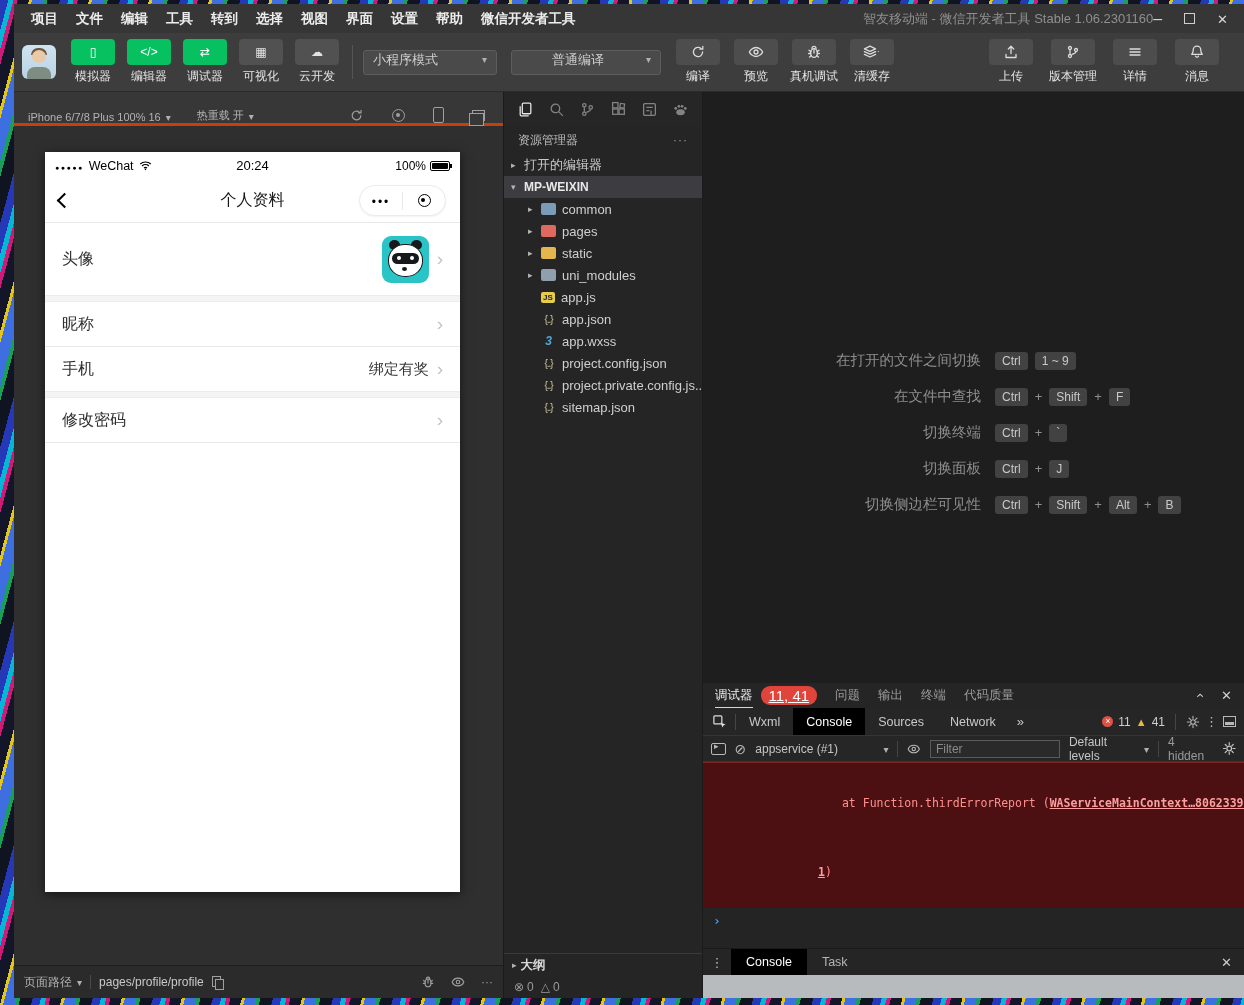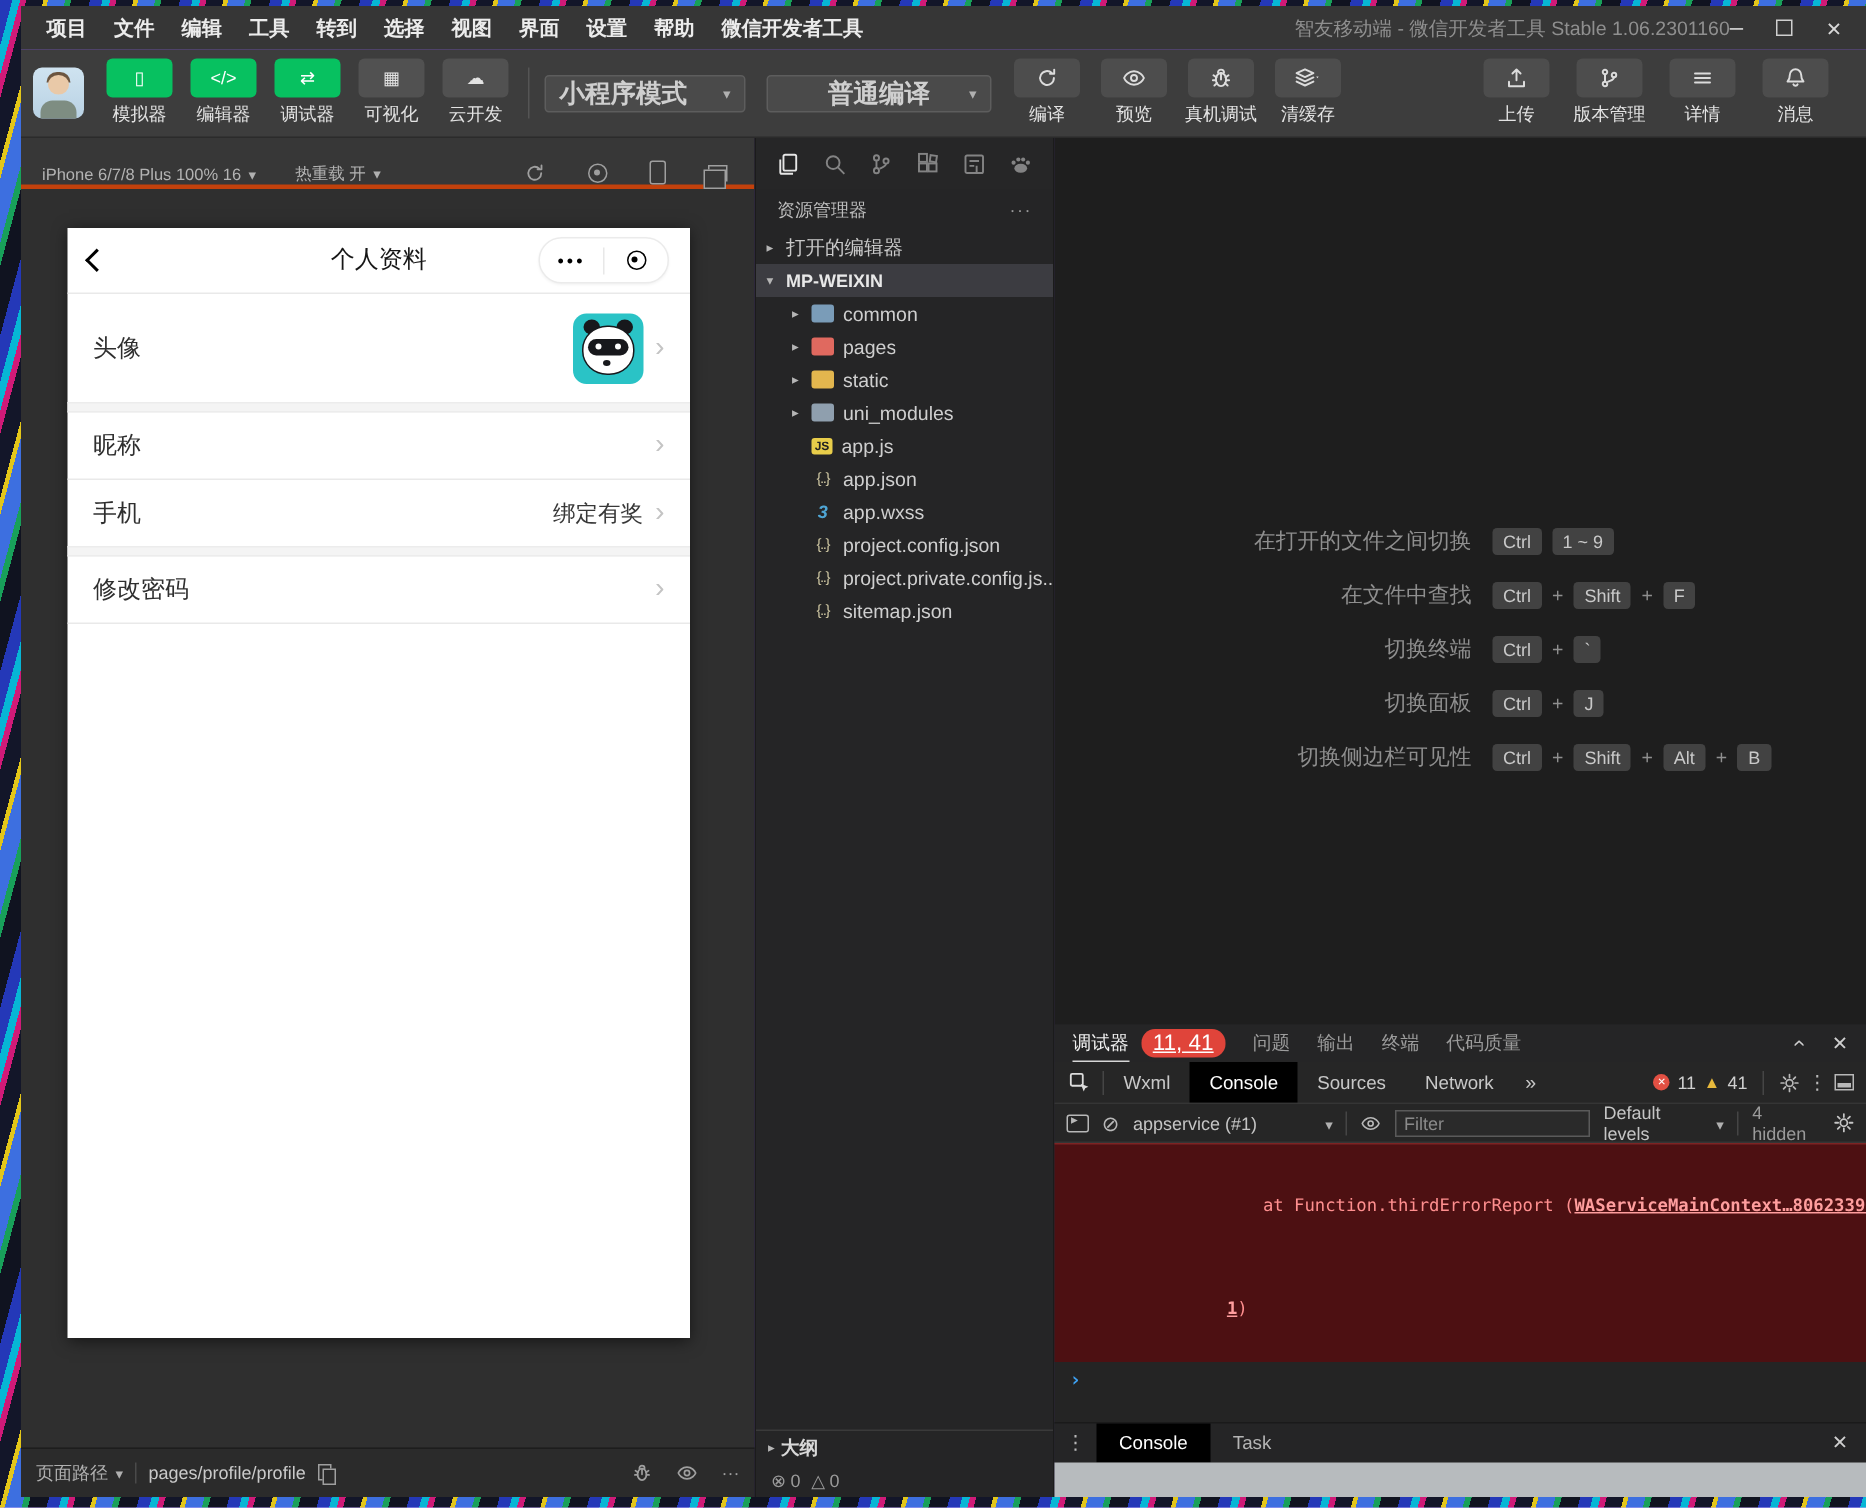--- a/index.html
+++ b/index.html
@@ -4,21 +4,21 @@
 <style>
   * { margin:0; padding:0; box-sizing:border-box; }
   html,body { width:1244px; height:1005px; overflow:hidden; }
   body {
     font-family:"Liberation Sans","DejaVu Sans",sans-serif;
     background:
       repeating-linear-gradient(105deg,
         #2438b8 0 8px,#07b6d5 8px 13px,#d01a78 13px 17px,#131629 17px 28px,
         #e3c619 28px 31px,#3d6fe0 31px 42px,#18a05a 42px 46px,#101320 46px 58px);
   }
-  .window { position:absolute; left:14px; top:4px; width:1230px; height:994px; background:#8b5cf6; overflow:hidden; }
+  .window { position:absolute; left:14px; top:4px; width:1230px; height:994px; background:#737373; overflow:hidden; }
 
   
   .titlebar { height:29px; background:#363636; display:flex; align-items:center; padding:0 8px; }
   .menus { display:flex; }
   .menu-item { padding:0 9px; font-size:13.5px; color:#ececec; font-weight:600; cursor:default; }
   .win-title { flex:1; text-align:right; font-size:13px; color:#8f8f8f; white-space:nowrap; overflow:hidden; }
   .win-controls { display:flex; align-items:center; gap:22px; padding-right:8px; color:#d9d9d9; }
   .wc { font-size:14px; line-height:1; }
   .wc-min::after { content:"–"; font-size:16px; }
   .wc-max { width:11px; height:11px; border:1px solid #cfcfcf; }
@@ -30,21 +30,21 @@
   .tb-avatar .head { position:absolute; left:10px; top:5px; width:14px; height:13px; border-radius:50%; background:#e9c9a8; }
   .tb-avatar .hair { position:absolute; left:9px; top:3px; width:16px; height:7px; border-radius:8px 8px 0 0; background:#6b5540; }
   .tb-avatar .body { position:absolute; left:5px; bottom:0; width:24px; height:12px; border-radius:8px 8px 0 0; background:#7e8d82; }
   .mode-btns { display:flex; gap:6px; margin-left:12px; }
   .mode-btn { width:50px; text-align:center; cursor:pointer; }
   .mode-btn .ic { display:block; width:44px; height:26px; margin:0 auto; border-radius:4px; line-height:26px; font-size:12px; color:#fff; }
   .mode-btn.on .ic { background:#07c160; }
   .mode-btn.off .ic { background:#515151; color:#e3e3e3; }
   .mode-btn .lb { font-size:12px; color:#e3e3e3; margin-top:3px; white-space:nowrap; }
   .vsep { width:1px; height:34px; background:#555; margin:0 10px; }
-  .dd { height:25px; background:#4a4a4a; border:1px solid #5d5d5d; border-radius:3px; display:flex; align-items:flex-start; padding:0 9px; color:#cfcfcf; font-size:17px; cursor:pointer;font-weight:bold; }
+  .dd { height:25px; background:#4a4a4a; border:1px solid #5d5d5d; border-radius:3px; display:flex; align-items:flex-start; padding:0 9px; color:#cfcfcf; font-size:13px; cursor:pointer; }
   .dd-project { width:134px; }
   .dd-compile { width:150px; margin-left:14px;padding-left:40px; }
   .dd .caret { margin-left:auto; }
   .caret::after { content:"▾"; font-size:10px; color:#b0b0b0; }
   .tool-btn { width:54px; text-align:center; color:#e3e3e3; cursor:pointer; }
   .tool-btn .ic { display:flex; align-items:center; justify-content:center; width:44px; height:26px; margin:0 auto; background:#4d4d4d; border-radius:4px; }
   .tool-btn .lb { font-size:12px; margin-top:3px; white-space:nowrap; }
   .actions { display:flex; gap:4px; margin-left:10px; }
   .tb-right { margin-left:auto; display:flex; gap:8px; padding-right:12px; }
   svg.icon { stroke:#dcdcdc; fill:none; stroke-width:1.3; stroke-linecap:round; stroke-linejoin:round; }
@@ -356,20 +356,35 @@
           <svg class="icon" width="15" height="15" viewBox="0 0 16 16" style="stroke:#9f9f9f">
               <path d="M12.6 8a4.6 4.6 0 1 1-1.4-3.3M12.8 2.4v2.8H10"></path>
             </svg>
           <span class="rec-ic"></span>
           <span class="phone-ic"></span>
           <span class="casc-ic"></span>
         </span>
       </div>
 
       <div class="phone">
+        <div class="p-status">
+          <span class="dots"></span>
+          <span class="p-carrier">WeChat</span>
+          <svg width="13" height="11" viewBox="0 0 16 12" style="fill:none;stroke:#000;stroke-width:1.4">
+              <path d="M1.5 4.2a9.5 9.5 0 0 1 13 0M3.8 6.6a6.2 6.2 0 0 1 8.4 0M6.1 9a3 3 0 0 1 3.8 0"></path>
+              <circle cx="8" cy="10.7" r="1" fill="#000" stroke="none"></circle>
+            </svg>
+          <span class="p-time">20:24</span>
+          <span class="p-batt">
+            <span>100%</span>
+            <span class="bat">
+                <i></i>
+              </span>
+          </span>
+        </div>
         <div class="p-nav">
           <span class="back-ic"></span>
           <span class="p-title">个人资料</span>
           <span class="capsule">
             <span class="cap-dots"></span>
             <span class="cap-div"></span>
             <span class="cap-rec">
                 <i></i>
               </span>
           </span>

